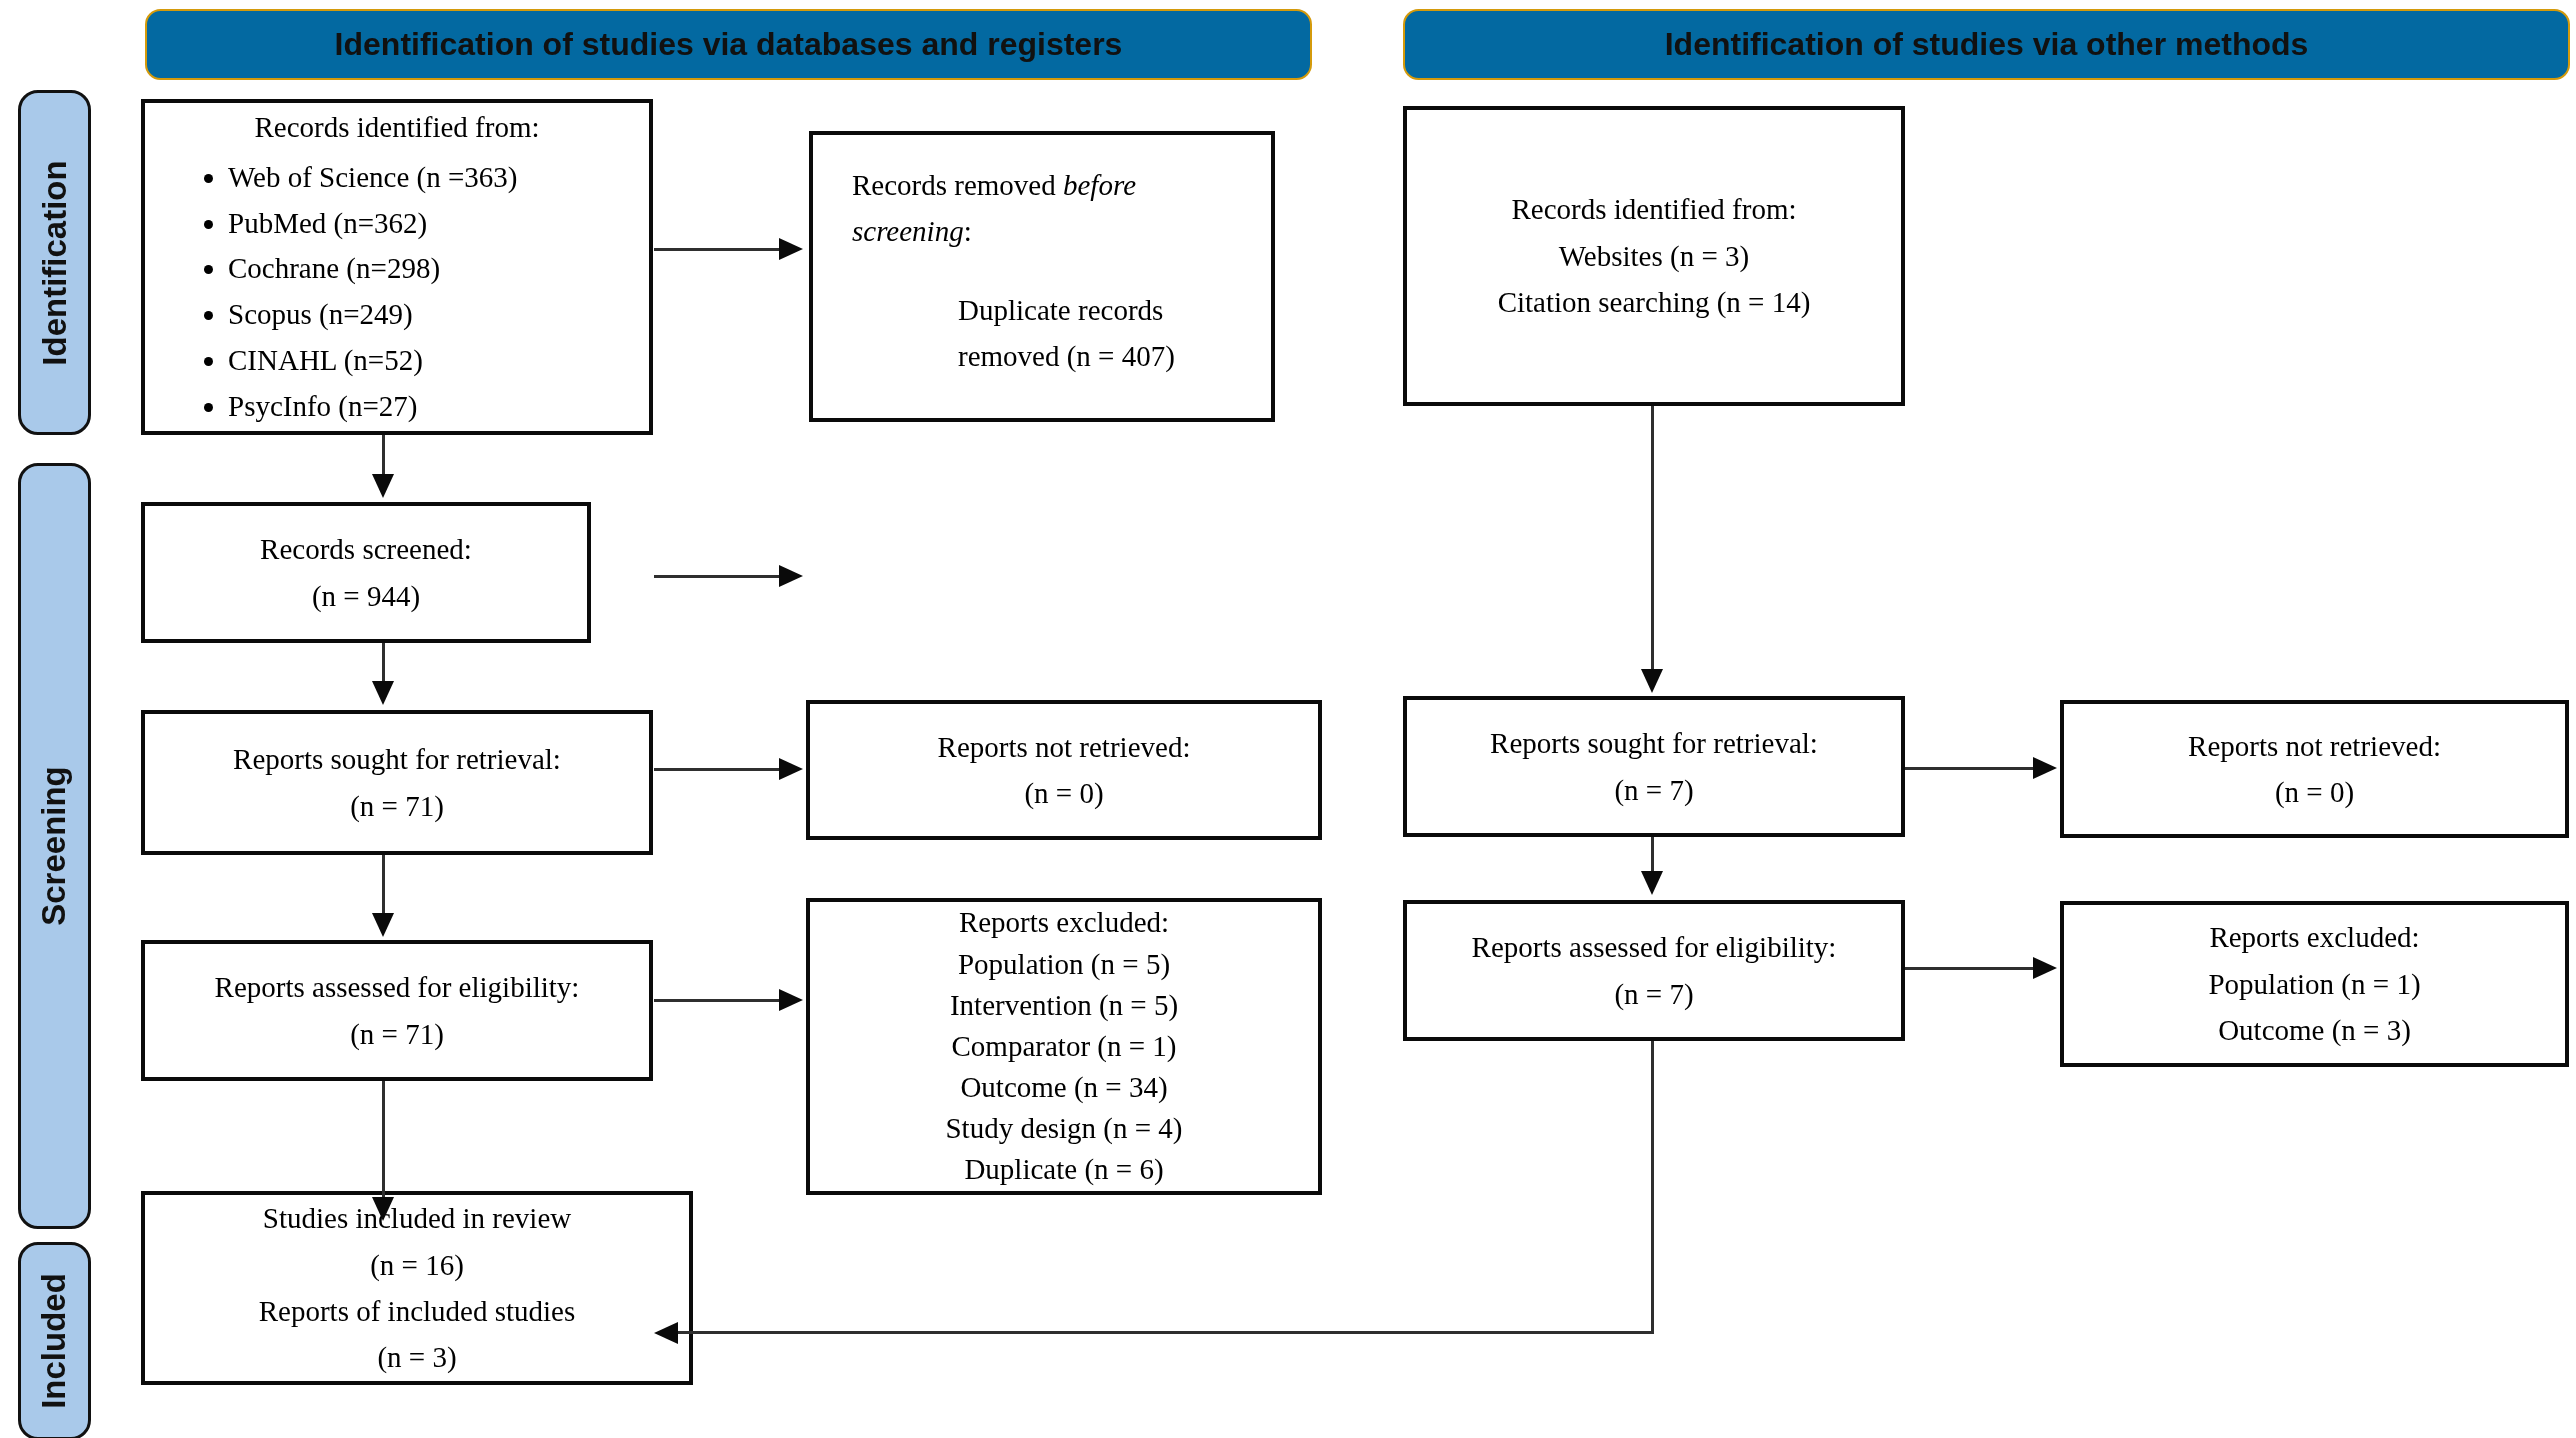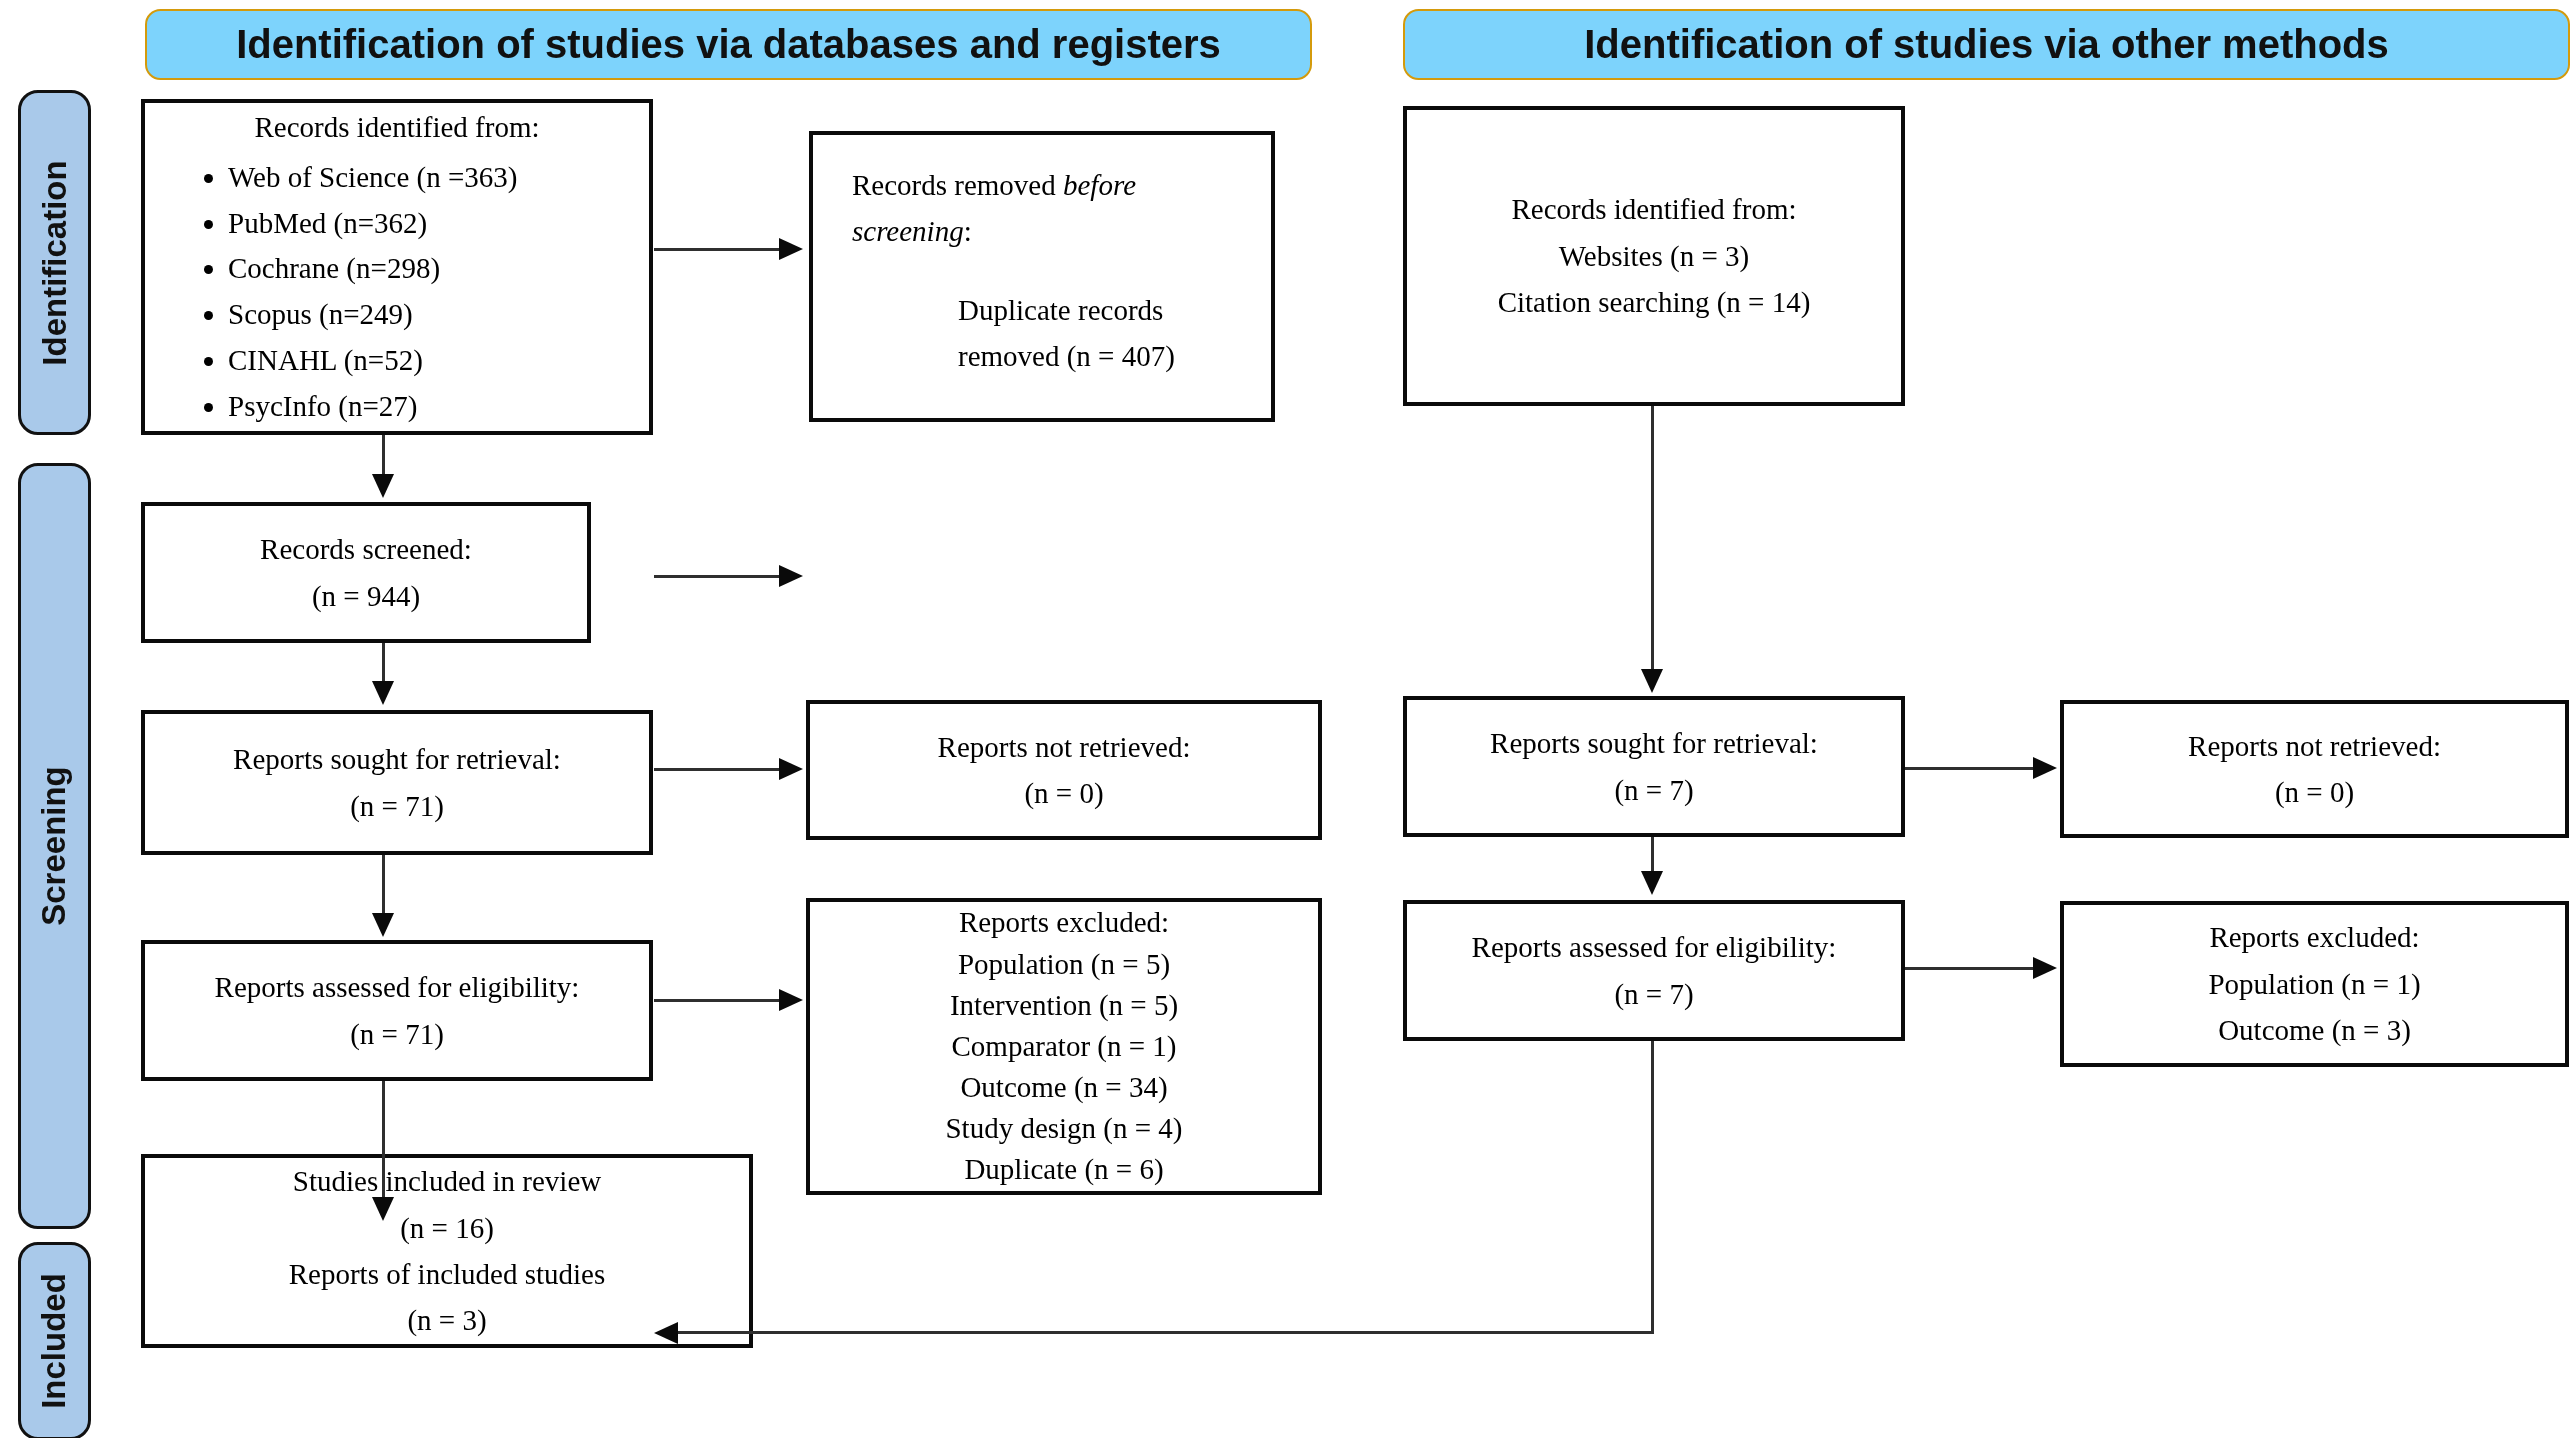--- a/index.html
+++ b/index.html
@@ -1,22 +1,22 @@
 <!DOCTYPE html>
 <html style="font-size:11.3px"><head>
 <meta charset="utf-8">
 <style>
   html,body{margin:0;padding:0;background:#ffffff;}
   #diagram{position:relative;width:2576px;height:1438px;background:#ffffff;overflow:hidden;
            font-family:"Liberation Serif", serif;color:#000;}
 
   .banner{position:absolute;height:67px;border-radius:15.5px;
-          background:#7dd3fc;border:2.8px solid #D49A0B;
+          background:#0369a1;border:2.8px solid #D49A0B;
           display:flex;align-items:center;justify-content:center;
-          font-family:"Liberation Sans", sans-serif;font-weight:bold;font-size:40px;color:#111;}
+          font-family:"Liberation Sans", sans-serif;font-weight:bold;font-size:32px;color:#111;}
 
   .stage{position:absolute;left:17.7px;width:67px;background:#A9C9EA;border:3.5px solid #111;
          border-radius:20px;display:flex;align-items:center;justify-content:center;}
   .stage span{transform:rotate(-90deg);white-space:nowrap;
               font-family:"Liberation Sans", sans-serif;font-weight:bold;font-size:33px;color:#111;}
 
   .box{position:absolute;background:#ffffff;border:4.2px solid #0a0a0a;box-sizing:border-box;
        display:flex;flex-direction:column;justify-content:center;
        font-size:29px;line-height:1.6;}
   .center{text-align:center;}
@@ -101,21 +101,21 @@
   <div class="box center tight" style="left:806px;top:898px;width:516px;height:297px;">
     <div>Reports excluded:</div>
     <div>Population (n = 5)</div>
     <div>Intervention (n = 5)</div>
     <div>Comparator (n = 1)</div>
     <div>Outcome (n = 34)</div>
     <div>Study design (n = 4)</div>
     <div>Duplicate (n = 6)</div>
   </div>
 
-  <div class="box center" style="left:141px;top:1154px;width:612px;height:194px;">
+  <div class="box center" style="left:141px;top:1191px;width:552px;height:194px;">
     <div>Studies included in review</div>
     <div>(n = 16)</div>
     <div>Reports of included studies</div>
     <div>(n = 3)</div>
   </div>
 
   <div class="box center" style="left:1403px;top:106px;width:502px;height:300px;">
     <div>Records identified from:</div>
     <div>Websites (n = 3)</div>
     <div>Citation searching (n = 14)</div>

